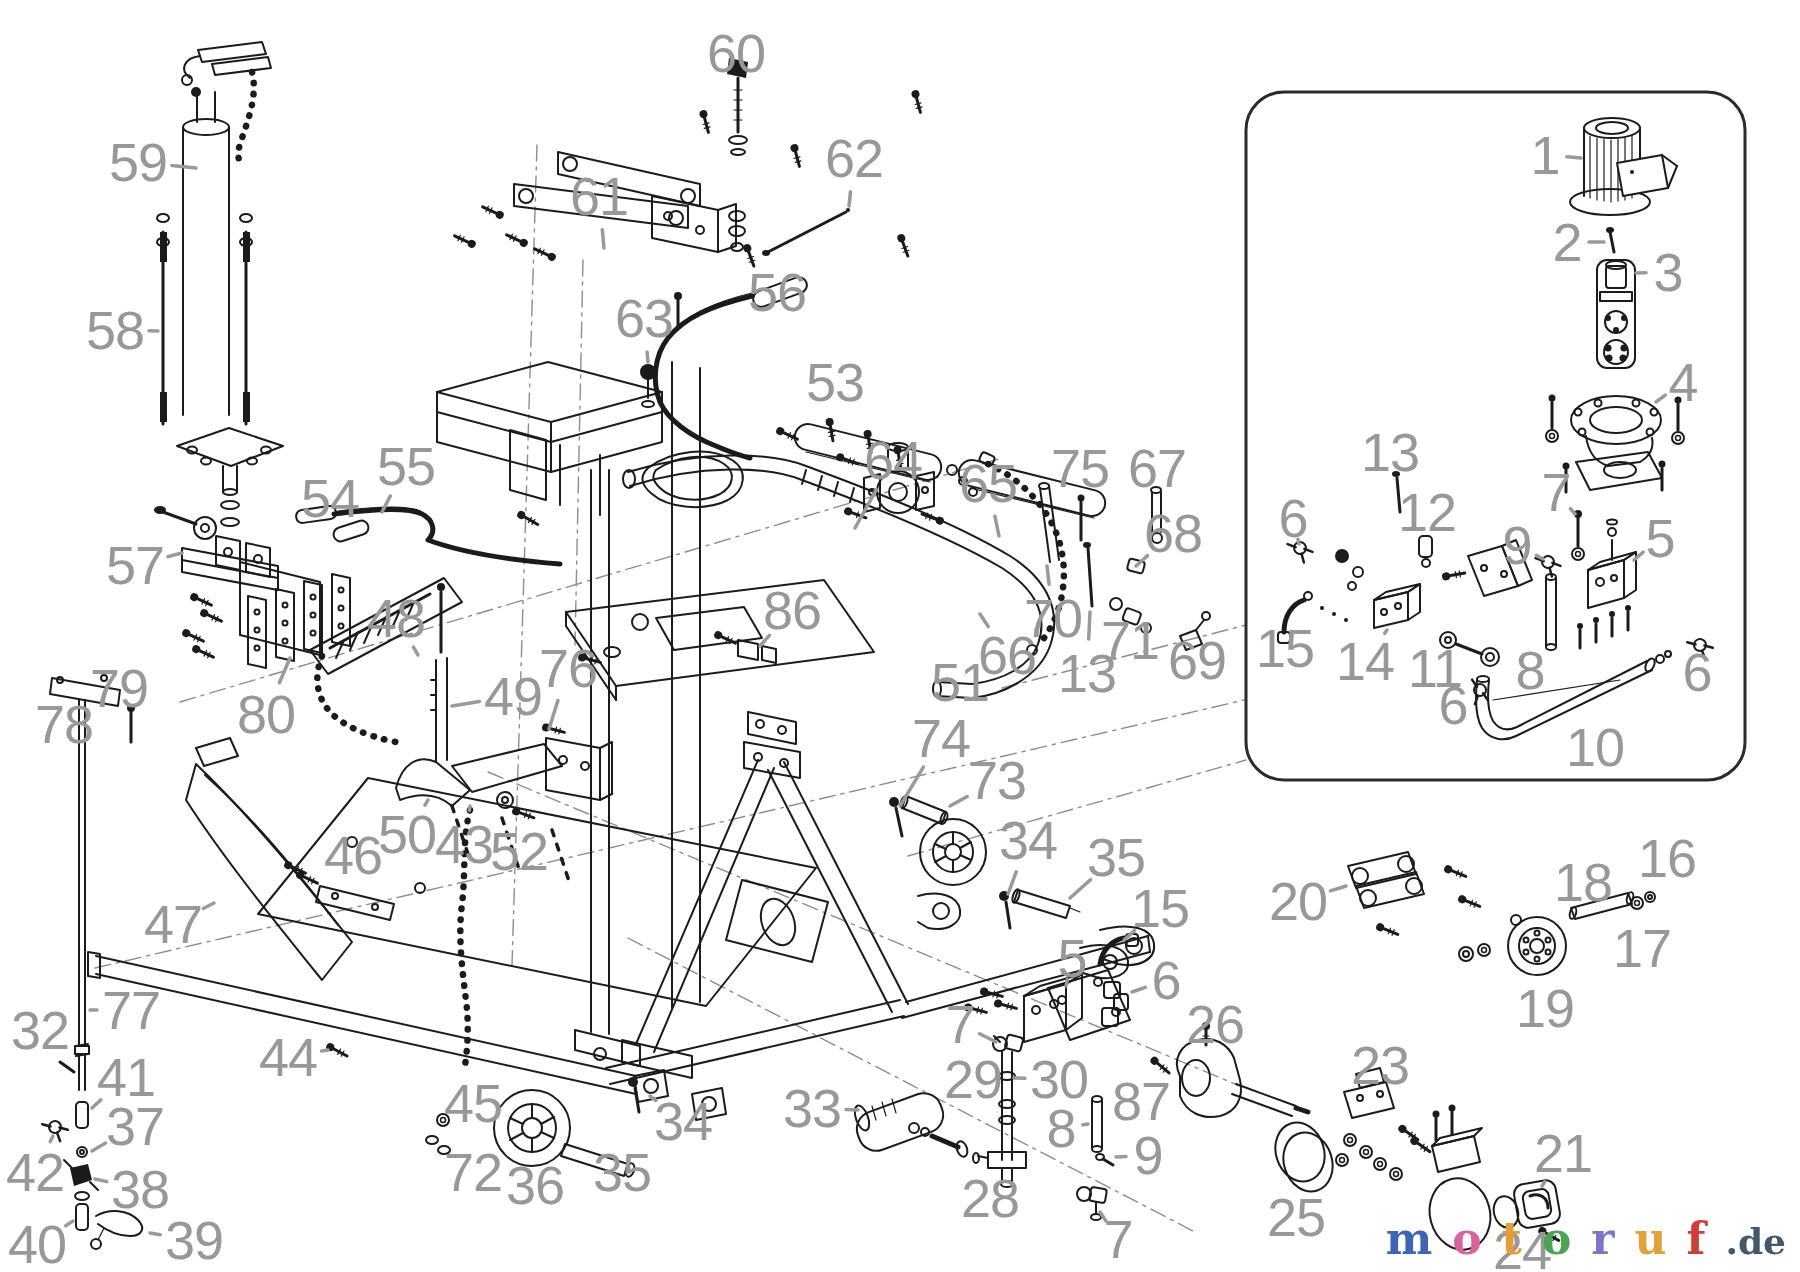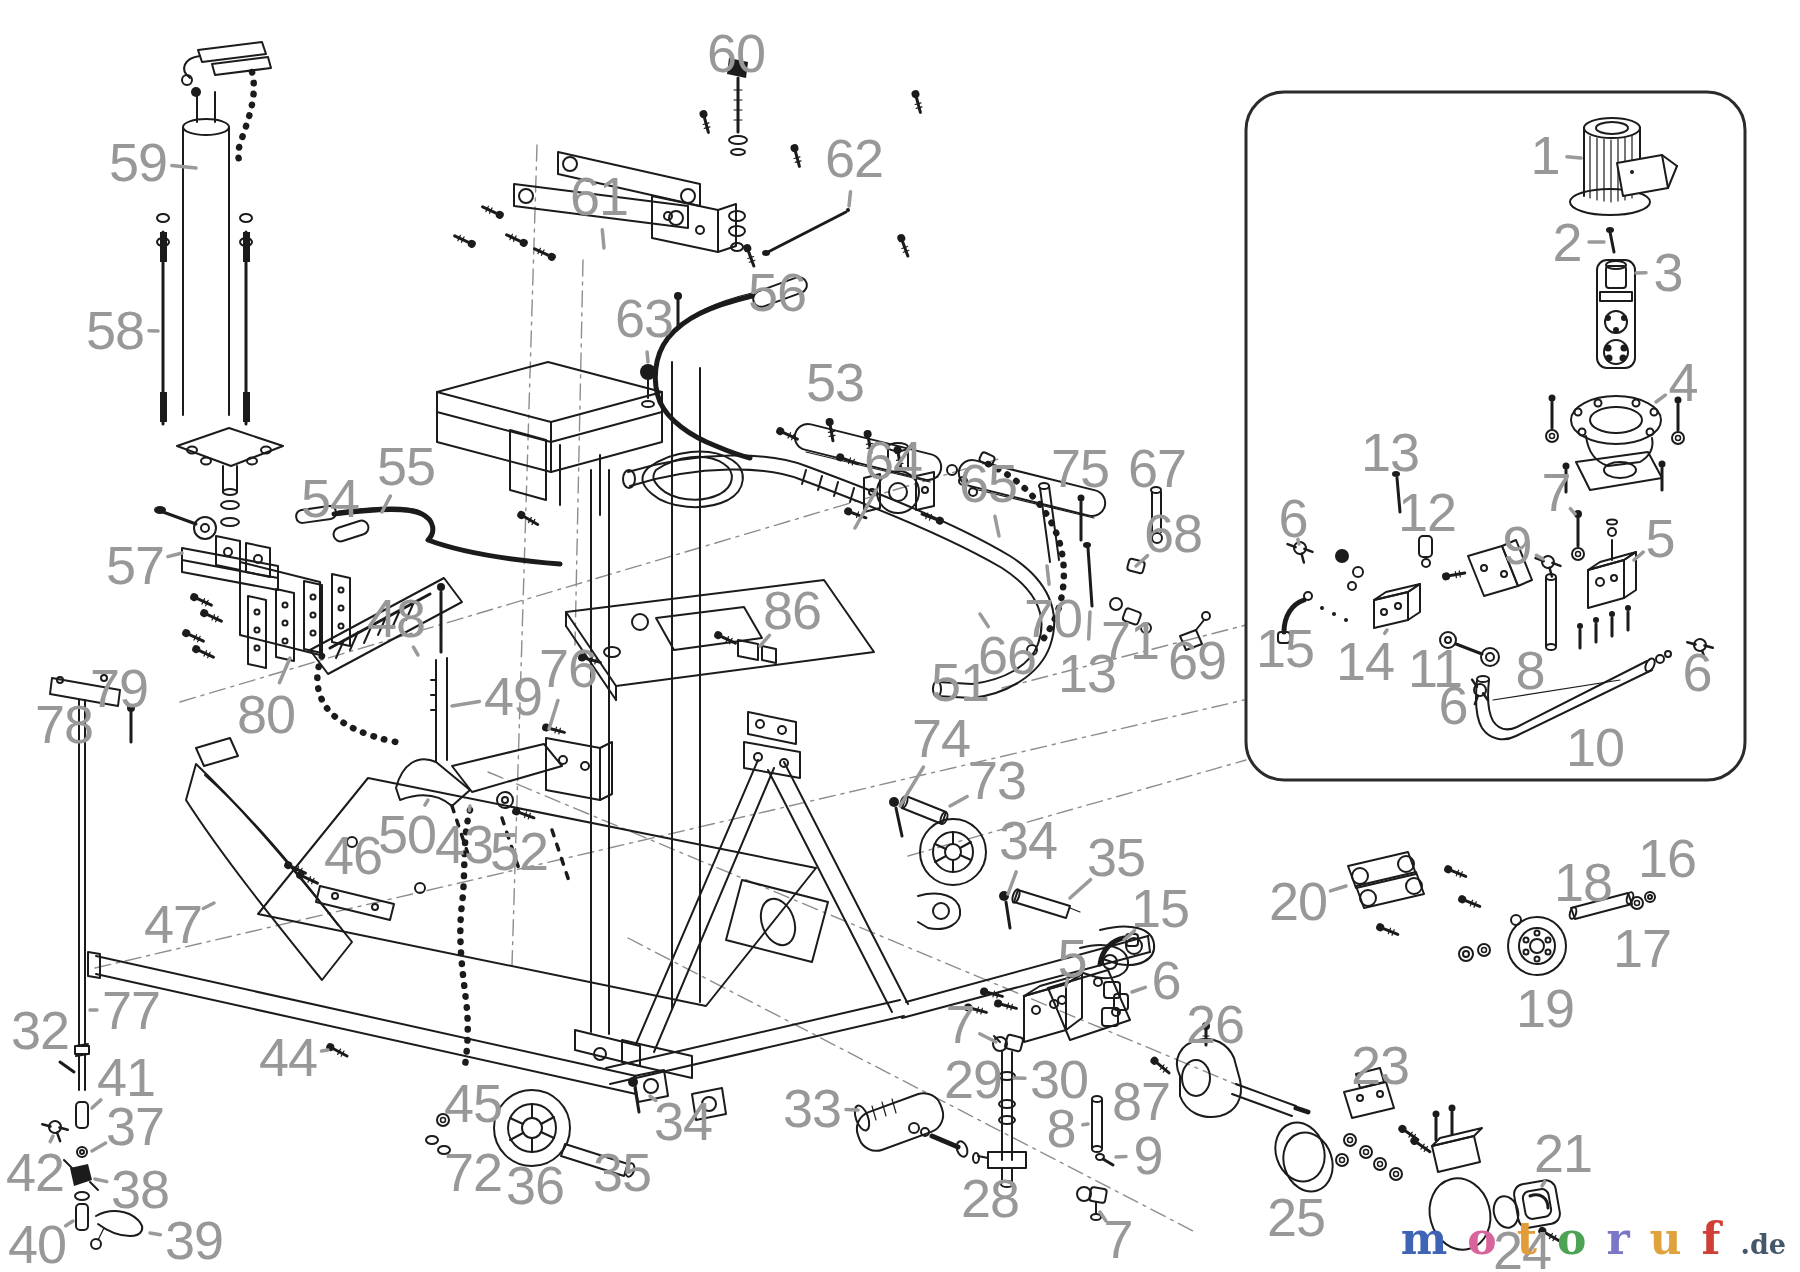--- a/index.html
+++ b/index.html
@@ -13,21 +13,21 @@
   .art .f{fill:#1b1b1b;stroke:none;}
   .art .w{fill:#ffffff;}
   .art .dots{stroke-width:6.5;stroke-dasharray:0.5 10.5;}
   .art .drow{stroke-width:3.5;stroke-dasharray:6 9;}
   .art .guide{stroke:#8d8d8d;stroke-width:1.4;stroke-dasharray:16 6 3 6;}
   .art .box{stroke:#2b2b2b;stroke-width:3;}
   .lbl{font-family:"Liberation Sans",sans-serif;font-size:54px;fill:#989898;text-anchor:middle;letter-spacing:-1px;}
   .leader{stroke:#9a9a9a;stroke-width:3.5;stroke-linecap:round;}
   .logo{position:absolute;right:14px;bottom:8px;font-family:"DejaVu Serif",serif;font-weight:bold;font-size:44px;white-space:nowrap;}
   .logo span{display:inline-block;margin-left:20px;}
-  .logo .de{font-size:27px;}
+  .logo .de{font-size:36px;}
 </style>
 </head>
 <body>
 
 <div class="stage">
 <svg id="scene" width="1800" height="1272" viewBox="0 0 1800 1272">
 
   <defs>
     <g id="bolt">
       <circle cx="-2" cy="0" r="4" fill="#1b1b1b" stroke="none"></circle>

